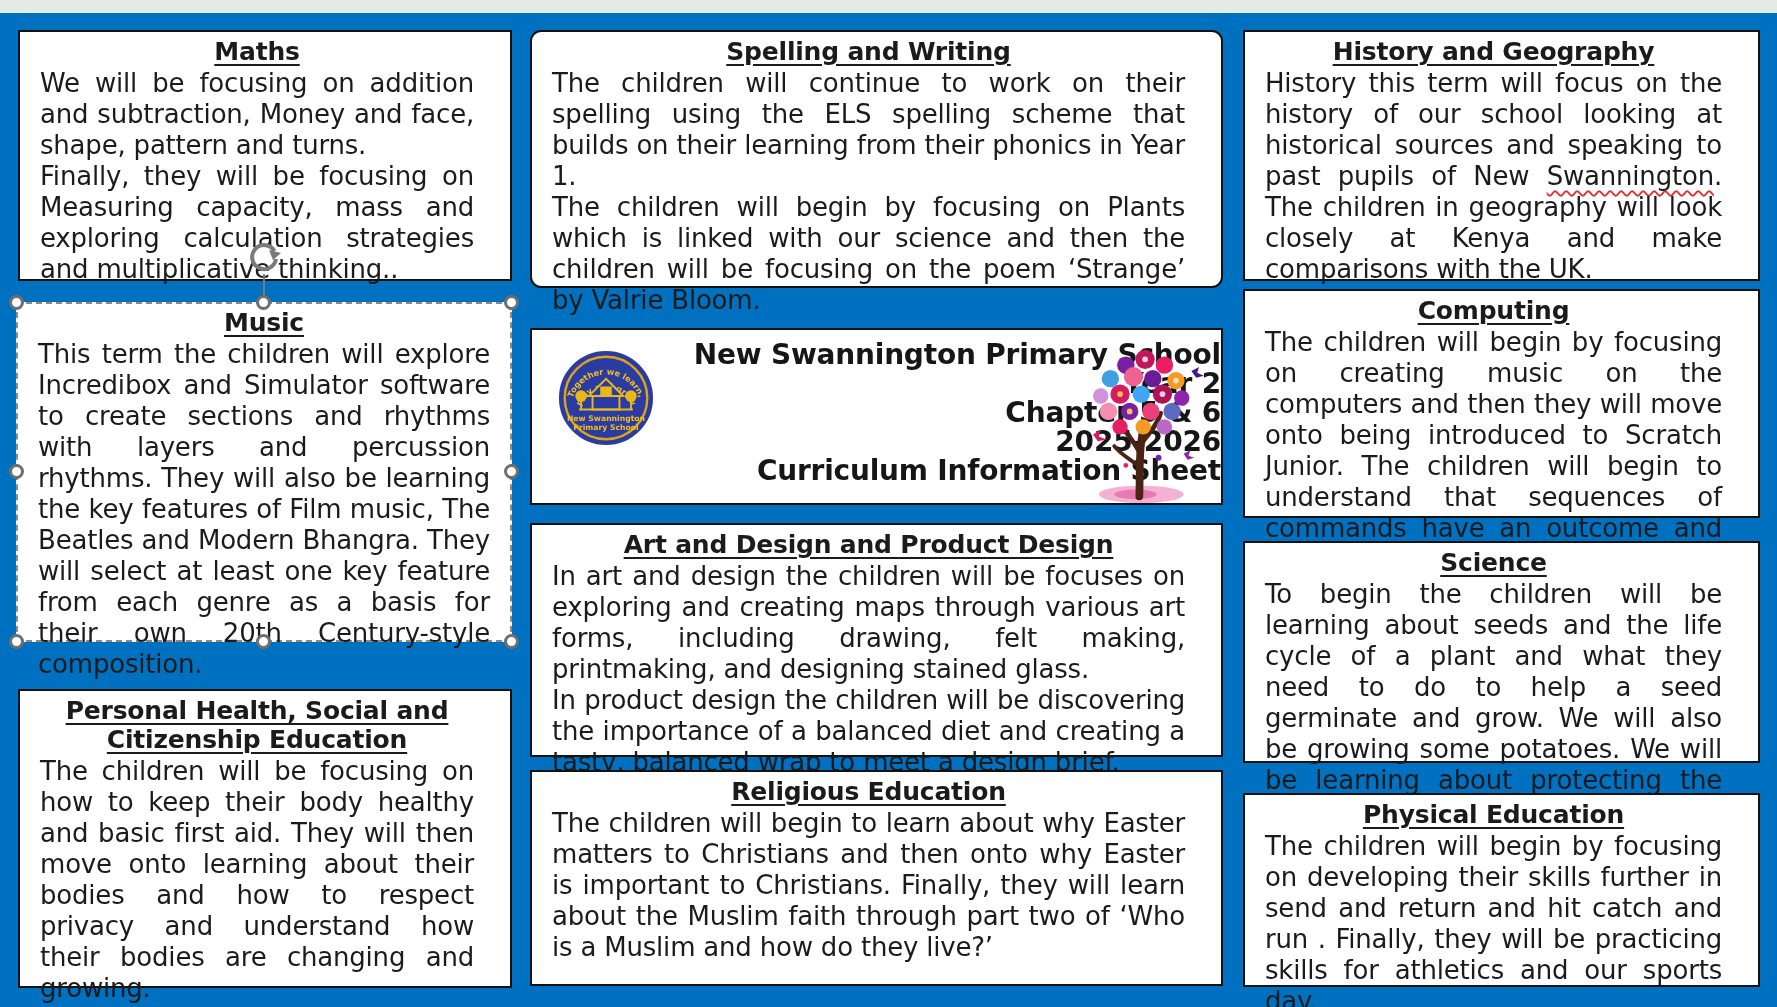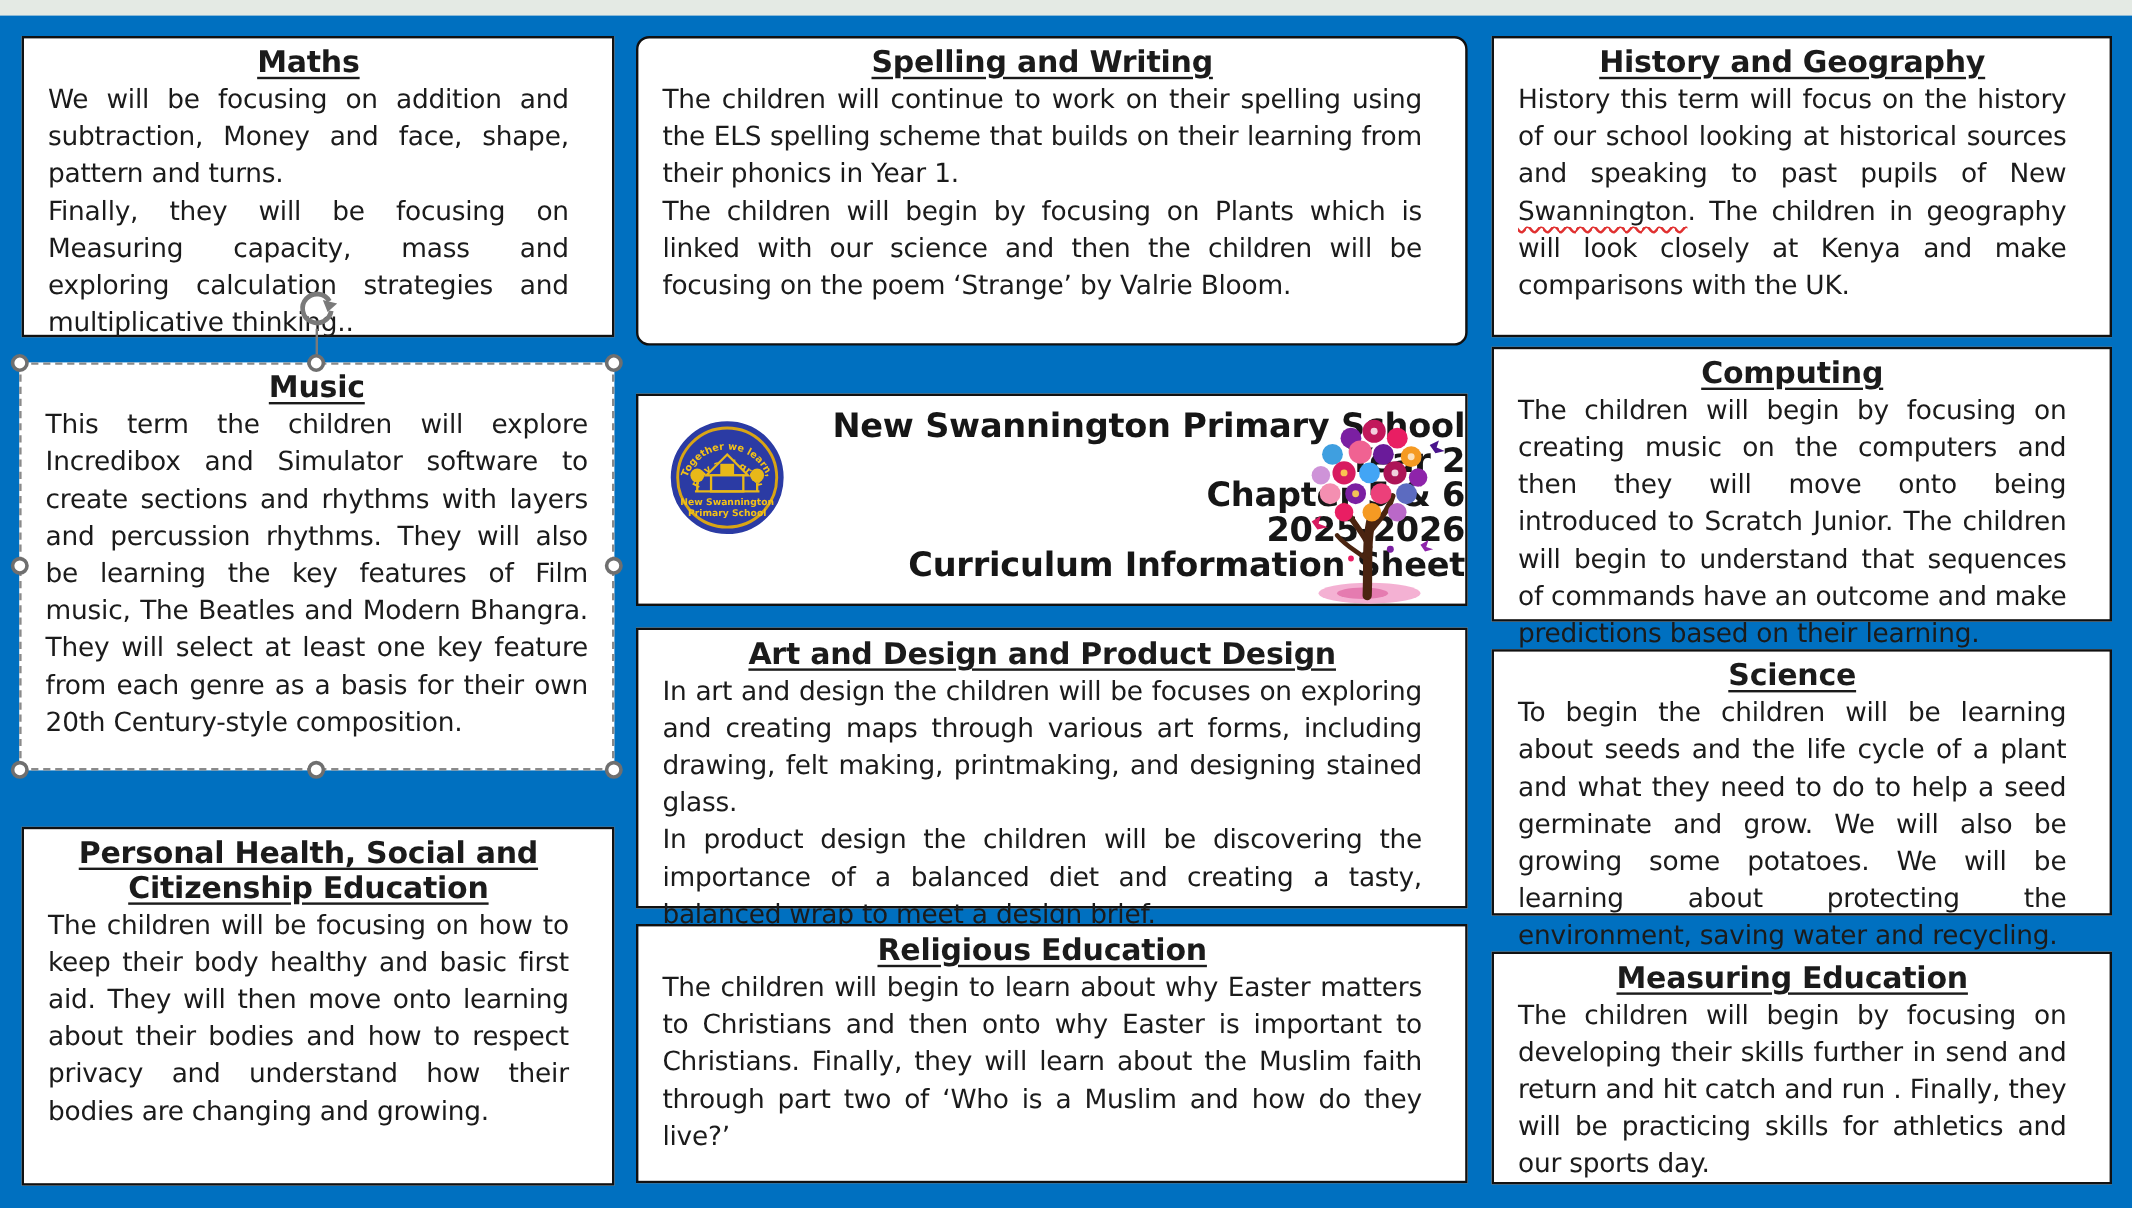--- a/index.html
+++ b/index.html
@@ -4,21 +4,21 @@
 <style>
   html,body{margin:0;padding:0;}
   body{font-family:"DejaVu Sans","Liberation Sans",sans-serif;}
   .canvas{position:relative;width:1777px;height:1007px;background:#0070c0;overflow:hidden;}
   .topbar{position:absolute;left:0;top:0;width:1777px;height:13px;background:#e4eae4;}
   .box{position:absolute;background:#ffffff;border:2px solid #111111;box-sizing:border-box;
        color:#1b1b1b;padding:5px 36px 8px 20px;}
   .box h2{margin:0 0 2px 0;text-align:center;font-size:25px;font-weight:700;
           text-decoration:underline;text-decoration-thickness:2px;text-underline-offset:4px;
           letter-spacing:-0.2px;}
-  .box p{margin:0;font-size:22px;line-height:31px;text-align:justify;letter-spacing:-0.2px;}
+  .box p{margin:0;font-size:26px;line-height:31px;text-align:justify;letter-spacing:-0.2px;}
   
   .maths{left:18px;top:30px;width:494px;height:251px;}
   .music{left:16px;top:302px;width:496px;height:340px;border:2px dashed #8a8a8a;padding:4px 20px;}
   .pshe{left:18px;top:689px;width:494px;height:299px;}
   
   .spelling{left:530px;top:30px;width:693px;height:258px;border-radius:11px;}
   .titlebox{left:530px;top:328px;width:693px;height:177px;padding:0;}
   .art{left:530px;top:523px;width:693px;height:234px;}
   .rebox{left:530px;top:770px;width:693px;height:216px;}
   
@@ -187,16 +187,16 @@
     <h2>Computing</h2>
     <p>The children will begin by focusing on creating music on the computers and then they will move onto being introduced to Scratch Junior. The children will begin to understand that sequences of commands have an outcome and make predictions based on their learning.</p>
   </section>
 
   <section class="box science">
     <h2>Science</h2>
     <p>To begin the children will be learning about seeds  and the life cycle of a plant and what they need to do to help a seed germinate and grow. We will also be growing some potatoes. We will be learning about protecting the environment, saving water and recycling.</p>
   </section>
 
   <section class="box pe">
-    <h2>Measuring Education</h2>
+    <h2>Physical Education</h2>
     <p>The children will begin by focusing on developing their skills further in send and return and hit catch and run . Finally, they will be practicing skills for athletics and our sports day.</p>
   </section>
 </div>
 
 </body></html>

